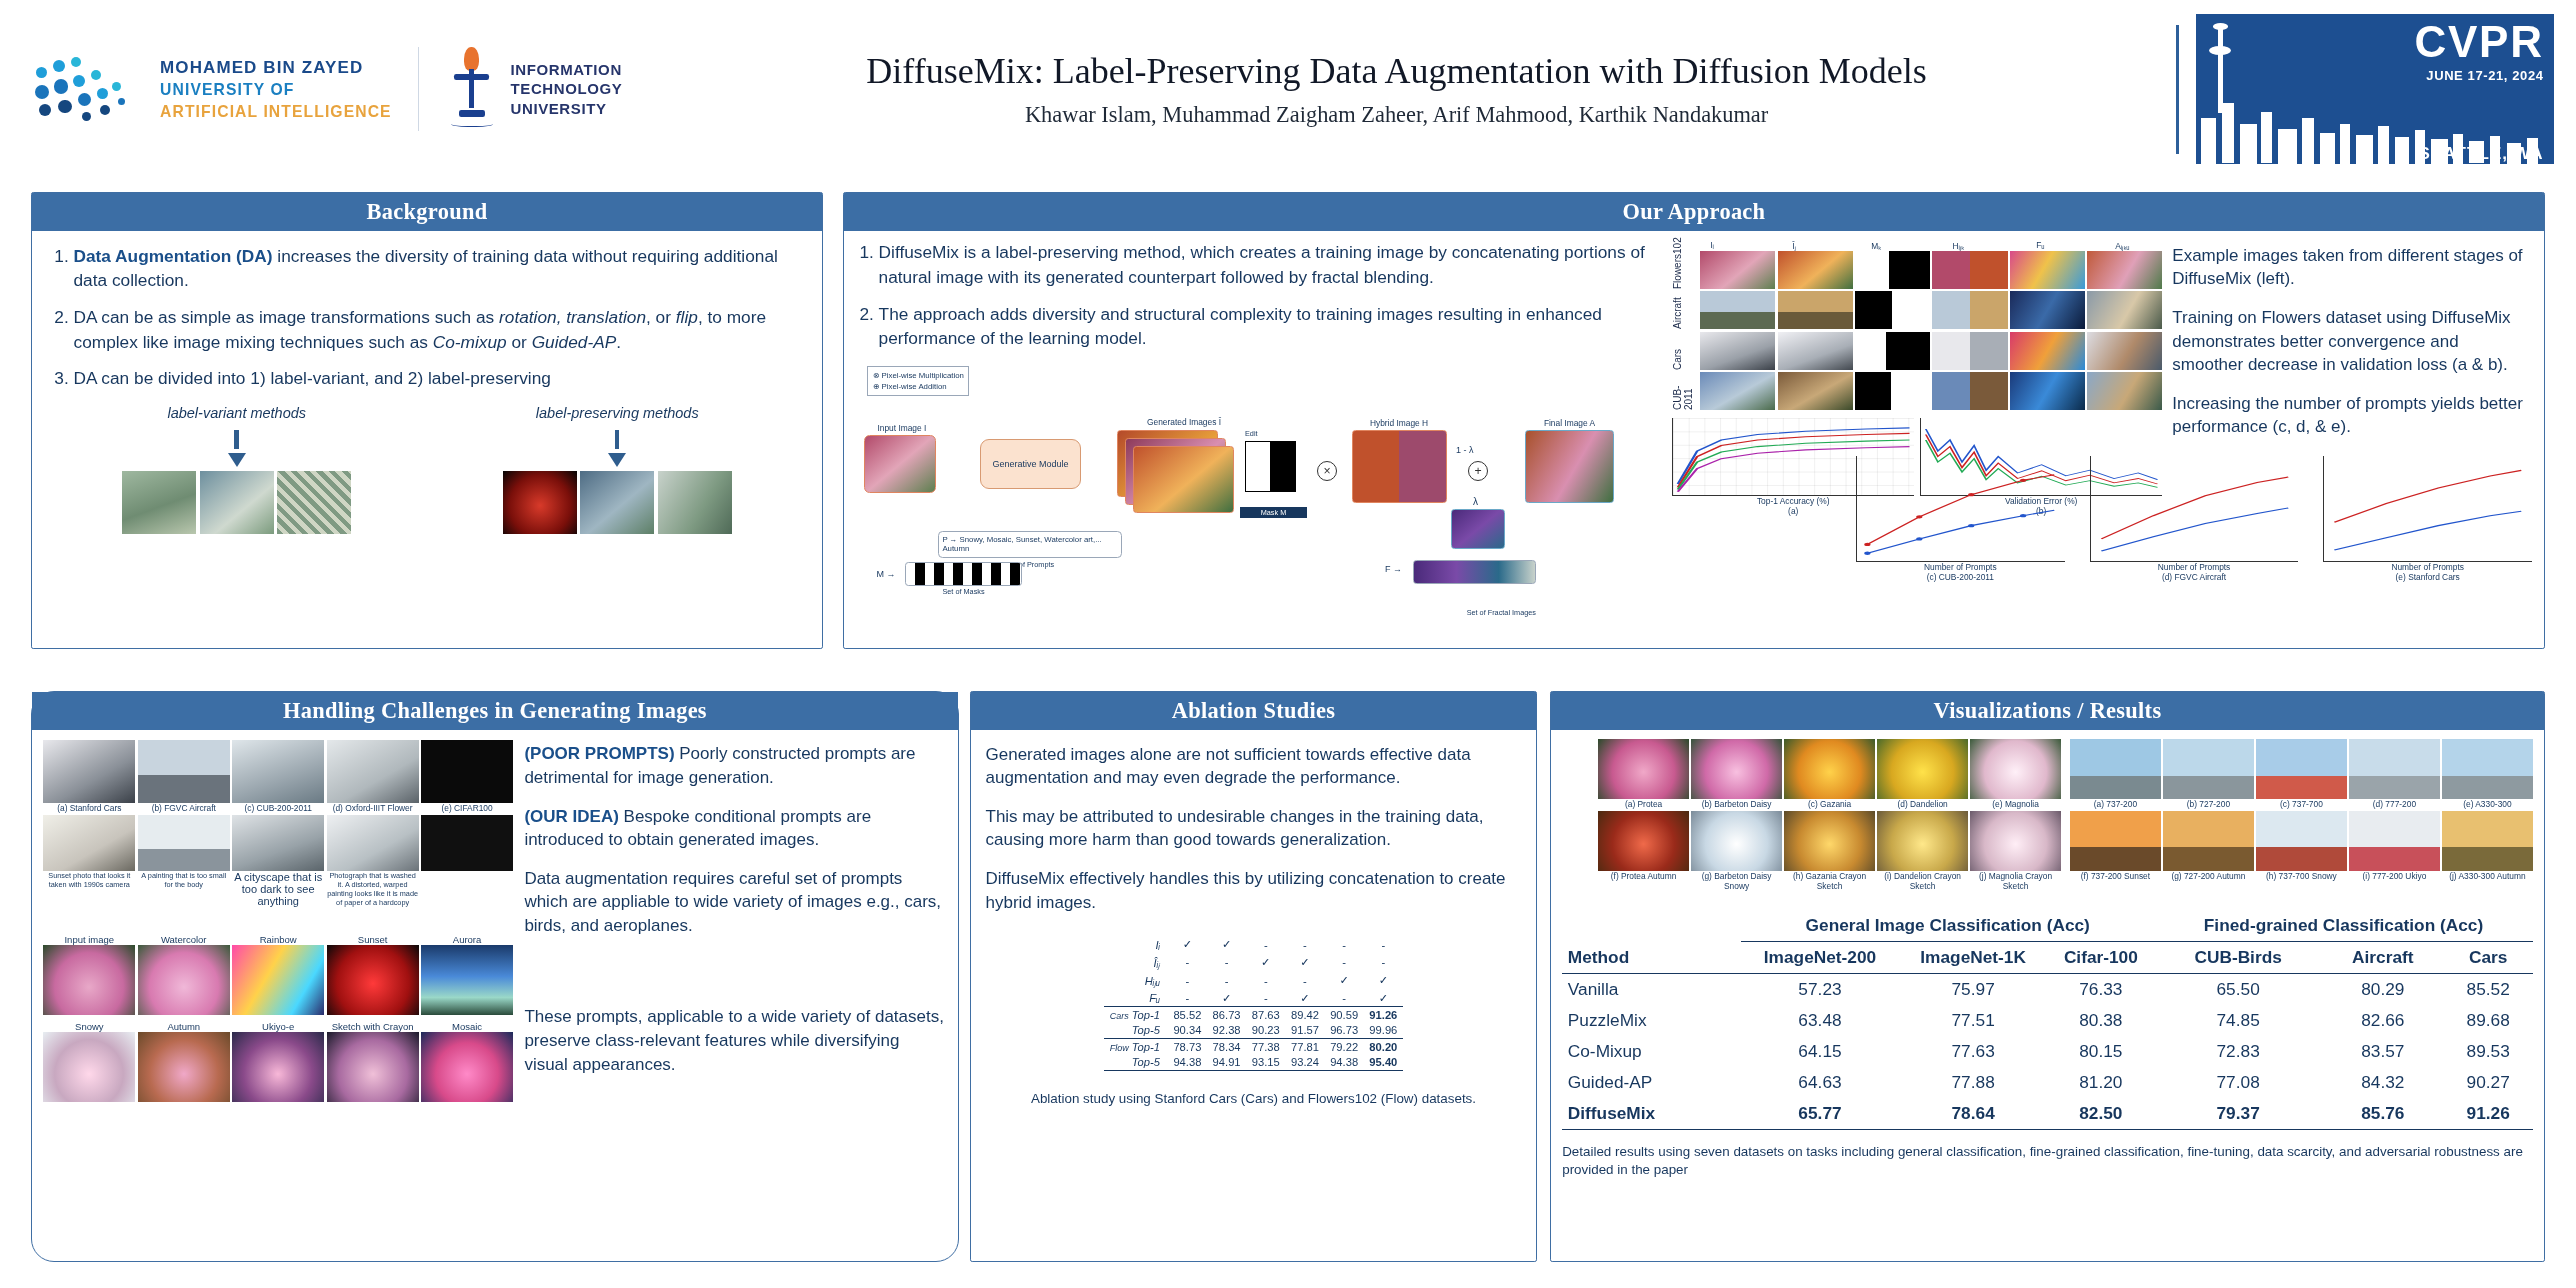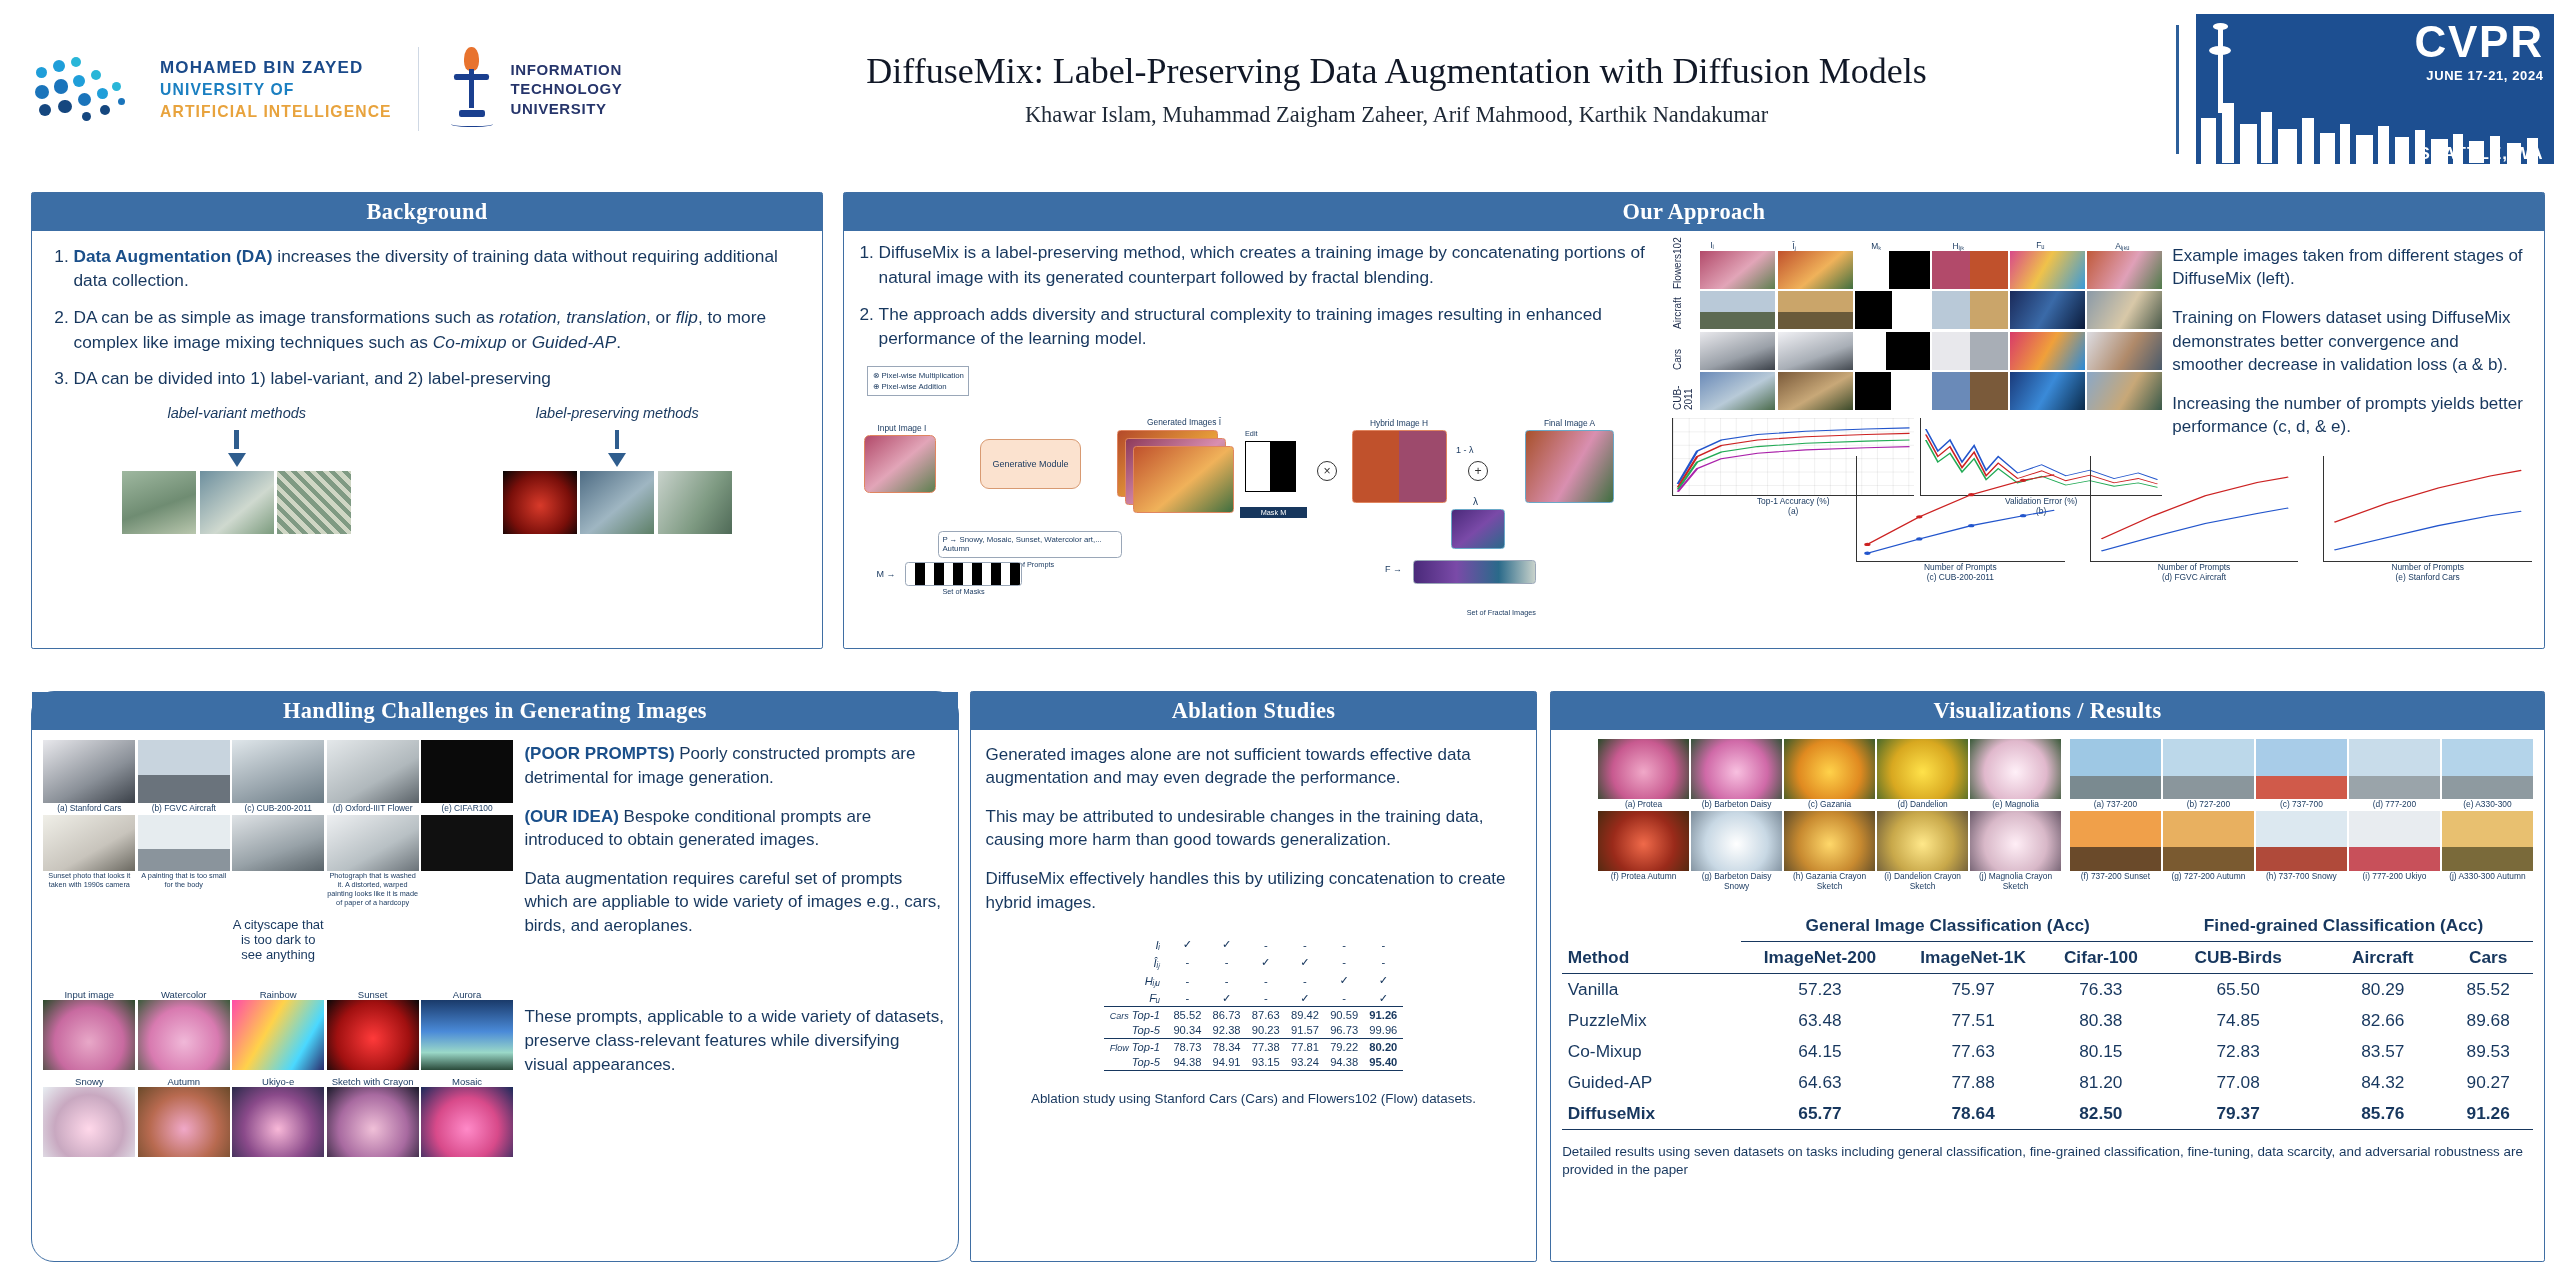--- a/index.html
+++ b/index.html
@@ -447,21 +447,21 @@
         <div style="display:grid;grid-template-columns:repeat(5,1fr);gap:2.2px;margin-top:2.2px;">
           <div style="height:56px;background:linear-gradient(150deg,#f0efe8,#c8c4bc 60%,#6a6860);"></div>
           <div style="height:56px;background:linear-gradient(180deg,#e6ecef 0 60%,#8a949c 60% 100%);"></div>
           <div style="height:56px;background:linear-gradient(160deg,#dfe3e6,#98a2a8 60%,#5a646a);"></div>
           <div style="height:56px;background:linear-gradient(150deg,#eef0f2,#b8c0c4 60%,#6a7278);"></div>
           <div style="height:56px;background:#101010;"></div>
         </div>
         <div style="display:grid;grid-template-columns:repeat(5,1fr);gap:2.2px;">
           <div class="fig-cap" style="font-size:7.3px;">Sunset photo that looks it taken with 1990s camera</div>
           <div class="fig-cap" style="font-size:7.3px;">A painting that is too small for the body</div>
-          <div class="fig-cap" style="font-size:13px;margin-top:46px;">A cityscape that is too dark to see anything</div>
+          <div class="fig-cap" style="font-size:11px;">A cityscape that is too dark to see anything</div>
           <div class="fig-cap" style="font-size:7.3px;">Photograph that is washed it. A distorted, warped painting looks like it is made of paper of a hardcopy</div>
           <div class="fig-cap" style="font-size:7.3px;"></div>
         </div>
 
         <div style="display:grid;grid-template-columns:repeat(5,1fr);gap:2.2px;margin-top:27px;">
           <div class="fig-cap" style="font-size:9.5px;">Input image</div>
           <div class="fig-cap" style="font-size:9.5px;">Watercolor</div>
           <div class="fig-cap" style="font-size:9.5px;">Rainbow</div>
           <div class="fig-cap" style="font-size:9.5px;">Sunset</div>
           <div class="fig-cap" style="font-size:9.5px;">Aurora</div>

